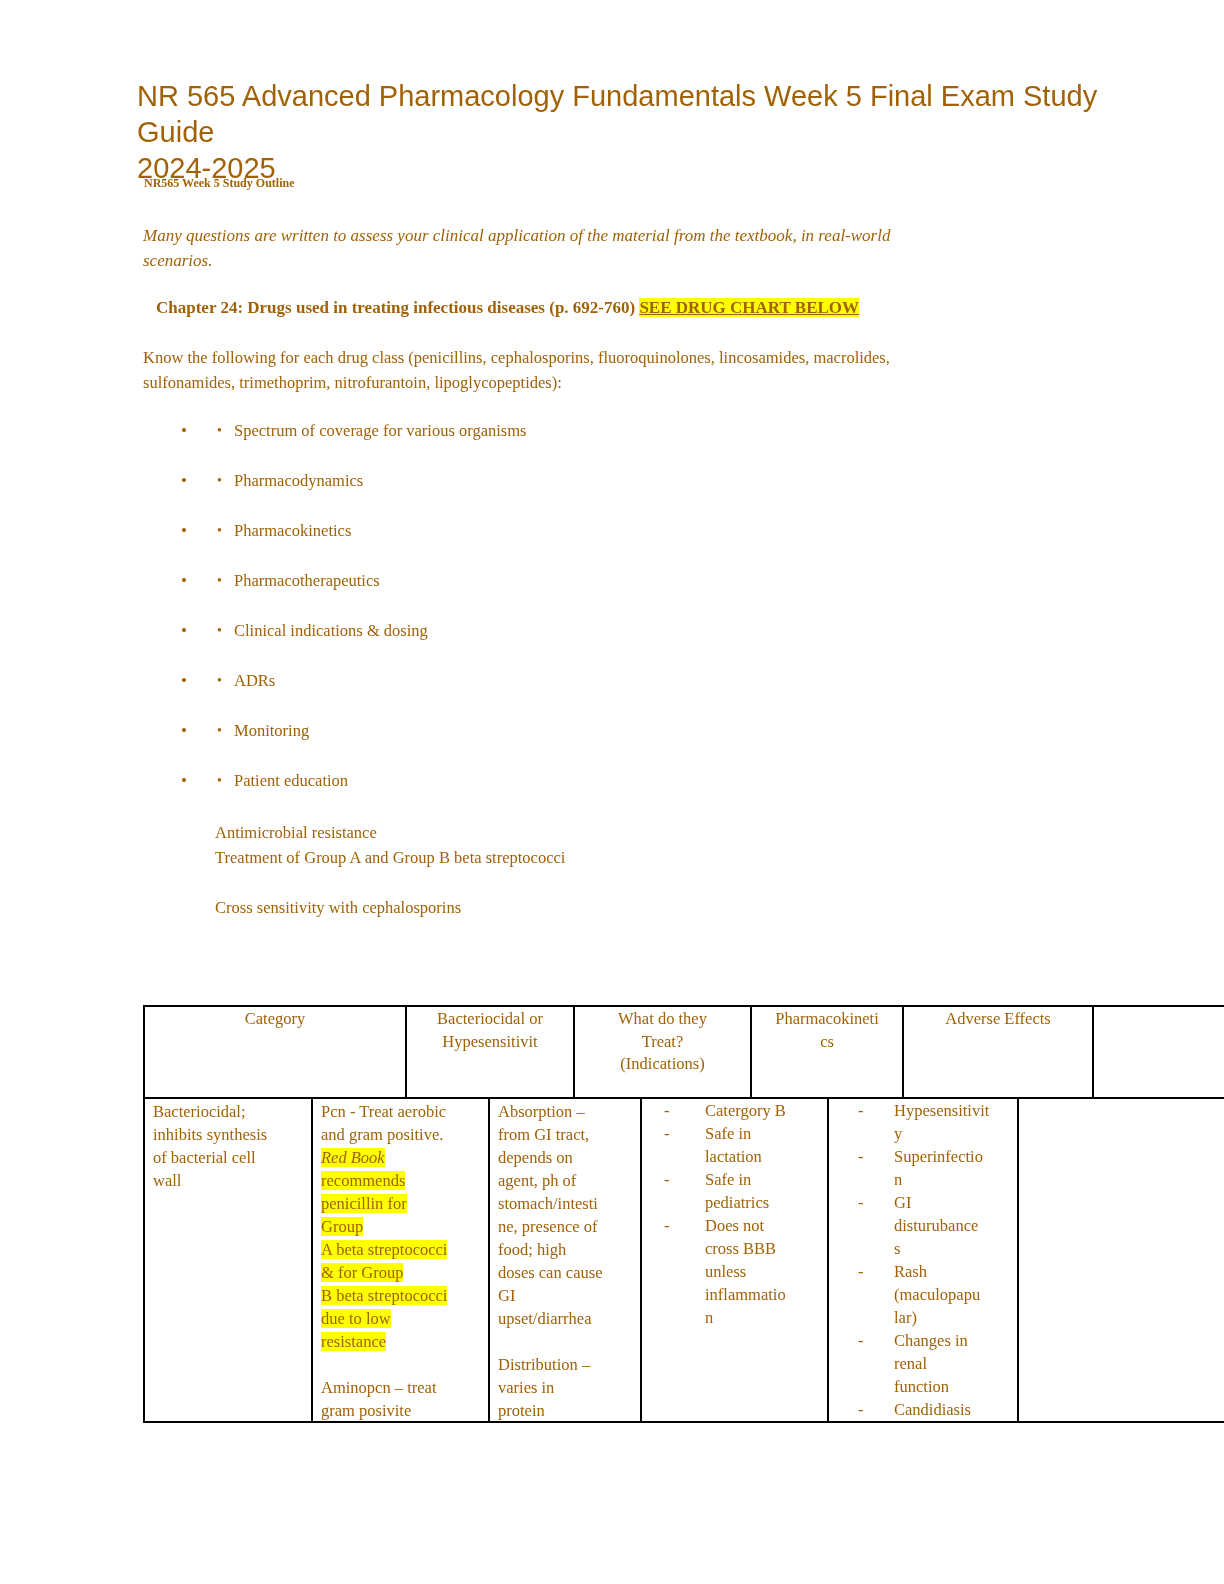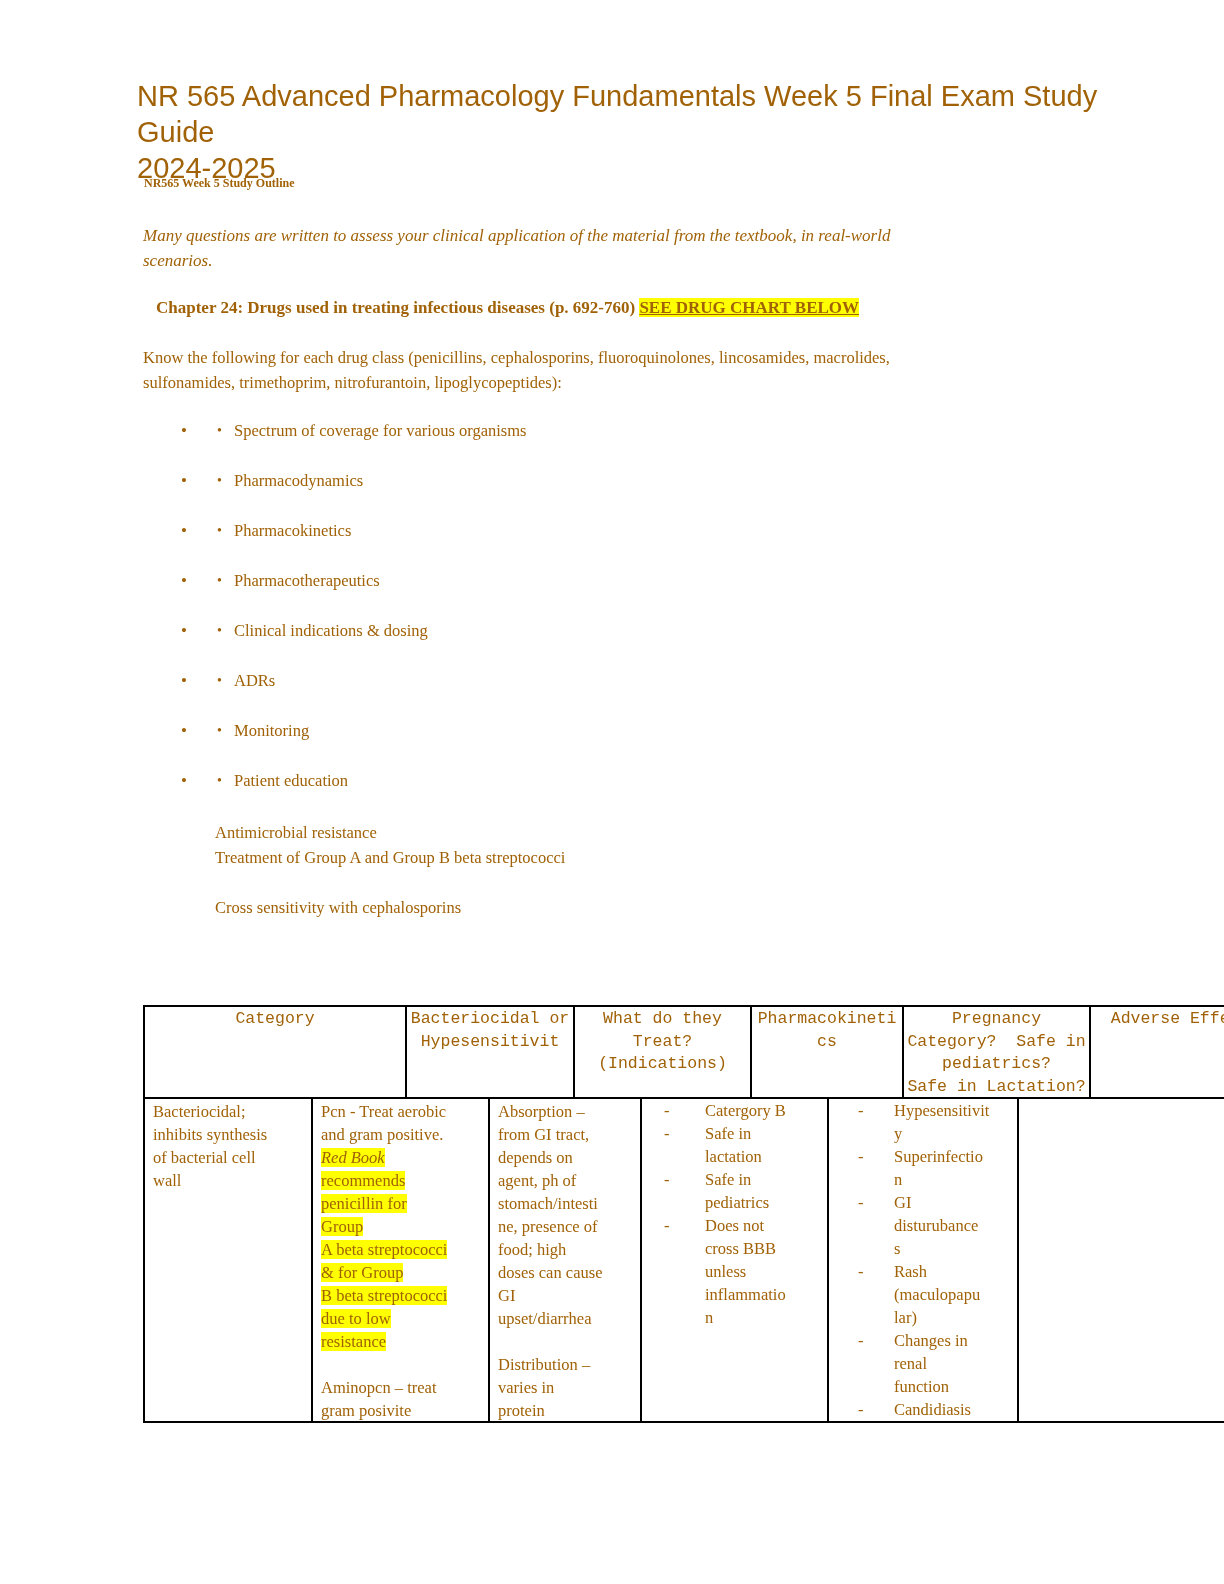--- a/index.html
+++ b/index.html
@@ -37,21 +37,21 @@
     left:143px; top:1005px; width:1138px;
     border:2px solid #000; border-right:0;
     font-size:16.5px; line-height:23px;
   }
   .tr { display:flex; }
   .th { border-bottom:2px solid #000; height:92px; box-sizing:border-box; }
   .tdr { height:322px; }
   .c { box-sizing:border-box; border-right:2px solid #000; padding:1px 4px 0 8px; overflow:hidden; }
   .c1 { width:262px; } .c2 { width:168px; } .c3 { width:177px; }
   .c4 { width:152px; } .c5 { width:187px; } .c6 { width:190px; }
-  .th .c { text-align:center; padding:1px 2px 16px; line-height:22.5px;font-family:Liberation Mono, monospace; }
+  .th .c { text-align:center; padding:1px 2px 16px; line-height:22.5px; }
   .c5.body, .c6.body { padding:0; }
   .ln { height:23px; }
   .di { display:flex; }
   .dm { flex:none; }
   .c5.body .di { padding-left:22px; } .c5.body .dm { width:41px; }
   .c6.body .di { padding-left:29px; } .c6.body .dm { width:36px; }
   .dt { flex:1; white-space:pre-line; }
 </style>
 </head>
 <body>
@@ -122,24 +122,20 @@
   <div class="abs tbl">
     <div class="tr th">
       <div class="c c1 prew">Category</div>
       <div class="c c2 prew">Bacteriocidal or
 Hypesensitivit</div>
       <div class="c c3 prew">What do they
 Treat?
 (Indications)</div>
       <div class="c c4 prew">Pharmacokineti
 cs</div>
-      <div class="c c5 prew">Pregnancy
-Category?  Safe in
-pediatrics?
-Safe in Lactation?</div>
       <div class="c c6 prew">Adverse Effects</div>
     </div>
     <div class="tr tdr">
       <div class="c c2 pre">Bacteriocidal;
 inhibits synthesis
 of bacterial cell
 wall</div>
       <div class="c c3">
         <div class="pre">Pcn - Treat aerobic
 and gram positive.</div>

